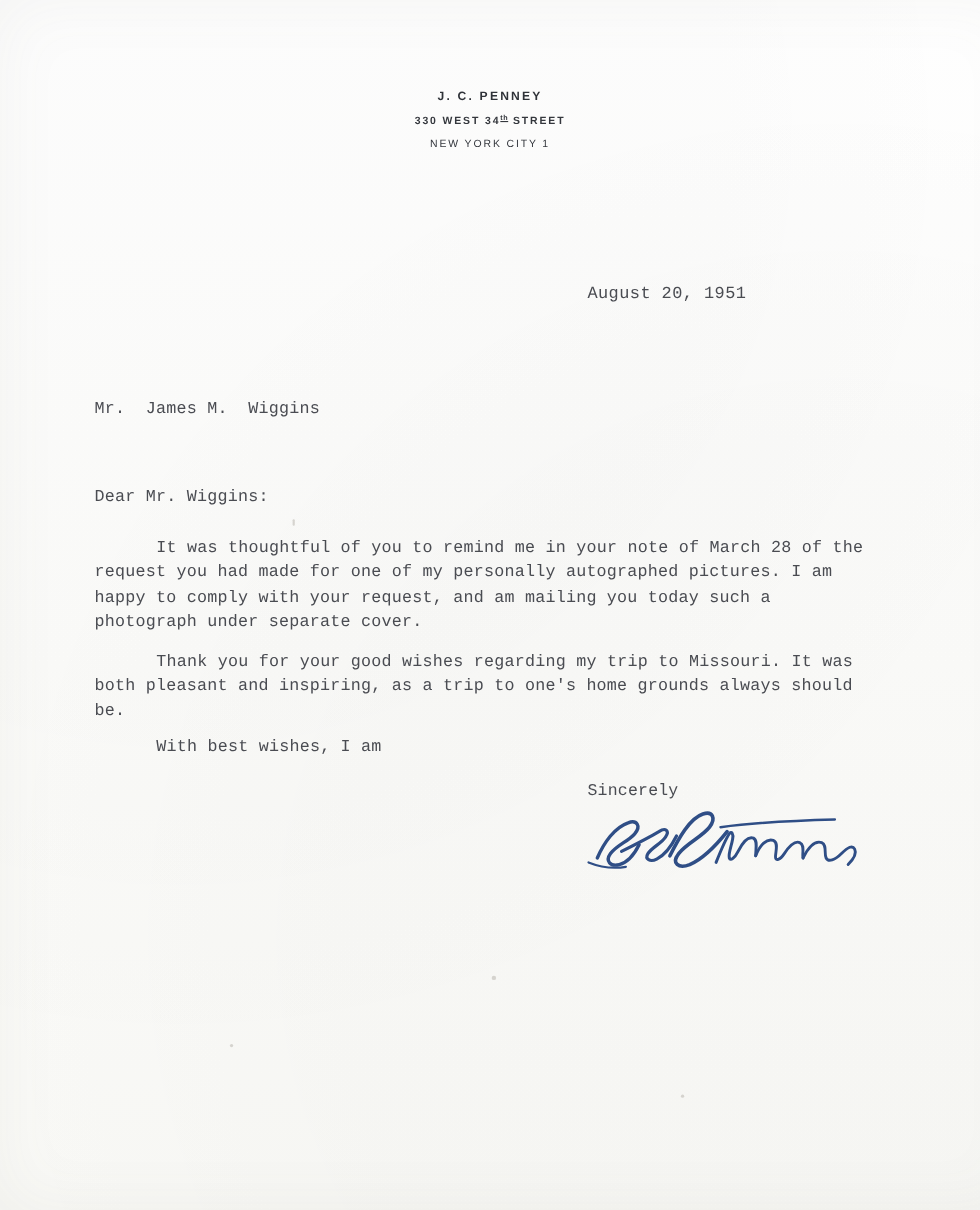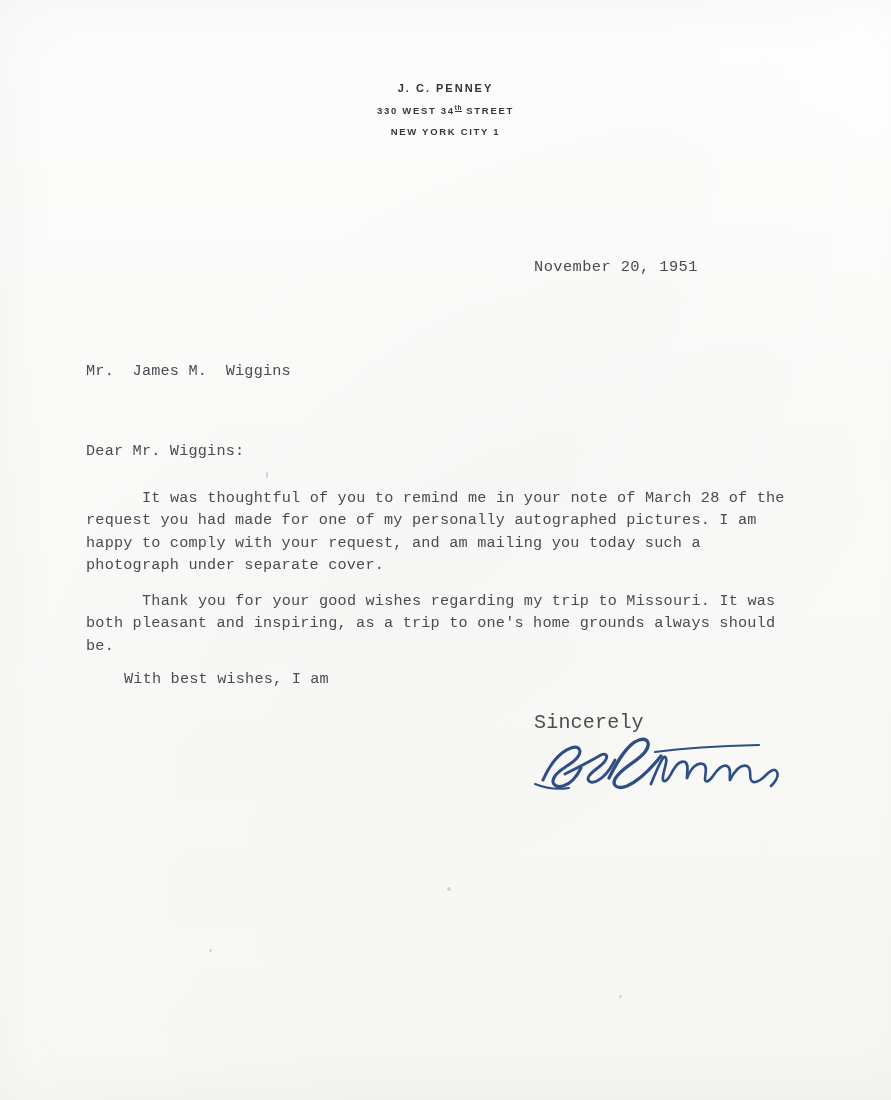--- a/index.html
+++ b/index.html
@@ -62,21 +62,21 @@
   .lh-street .sup {
     font-size: 6.5px;
     vertical-align: super;
     text-decoration: underline;
     letter-spacing: 0.5px;
   }
   .lh-city {
     margin-top: 10px;
     font-size: 9.5px;
     letter-spacing: 1.7px;
-    font-weight: 700;
+    font-weight: 400;
     color: #34373d;
   }
 
   
   .typed {
     font-family: "Liberation Mono", monospace;
     color: #4a4c52;
     font-size: 15.2px;
     letter-spacing: 0.2px;
   }
@@ -110,29 +110,29 @@
     line-height: 22.4px;
     text-align: left;
   }
   .para.p1 { top: 487px; }
   .para.p2 { top: 590px; }
   .para .indent { display: inline-block; width: 56px; }
 
   .closing-line {
     position: absolute;
     top: 670px;
-    left: 68px;
+    left: 86px;
   }
   .closing-line .indent { display: inline-block; width: 56px; }
 
   .sincerely {
     position: absolute;
     top: 711px;
     left: 534px;
-    font-size: 20px;
+    font-size: 15px;
     text-align: right;
   }
 
   
   .signature {
     position: absolute;
     top: 718px;
     left: 505px;
     width: 300px;
     height: 90px;
@@ -151,21 +151,21 @@
 <body>
 
 <div class="page">
 
   <div class="letterhead">
     <div class="lh-name">J. C. PENNEY</div>
     <div class="lh-street"><span>330 WEST 34</span><span class="sup">th</span><span> STREET</span></div>
     <div class="lh-city">NEW YORK CITY 1</div>
   </div>
 
-  <div class="typed date">November 20, 1951</div>
+  <div class="typed date">August 20, 1951</div>
 
   <div class="typed addressee">
     <div>Mr.  James M.  Wiggins</div>
   </div>
 
   <div class="typed salutation">Dear Mr.  Wiggins:</div>
 
   <div class="typed para p1"><span class="indent"></span><span>It was thoughtful of you to remind me in your note of March 28 of the request you had made for one of my personally autographed pictures. I am happy to comply with your request, and am mailing you today such a photograph under separate cover.</span></div>
 
   <div class="typed para p2"><span class="indent"></span><span>Thank you for your good wishes regarding my trip to  Missouri. It was both pleasant and inspiring, as a trip to one's home grounds always should be.</span></div>

